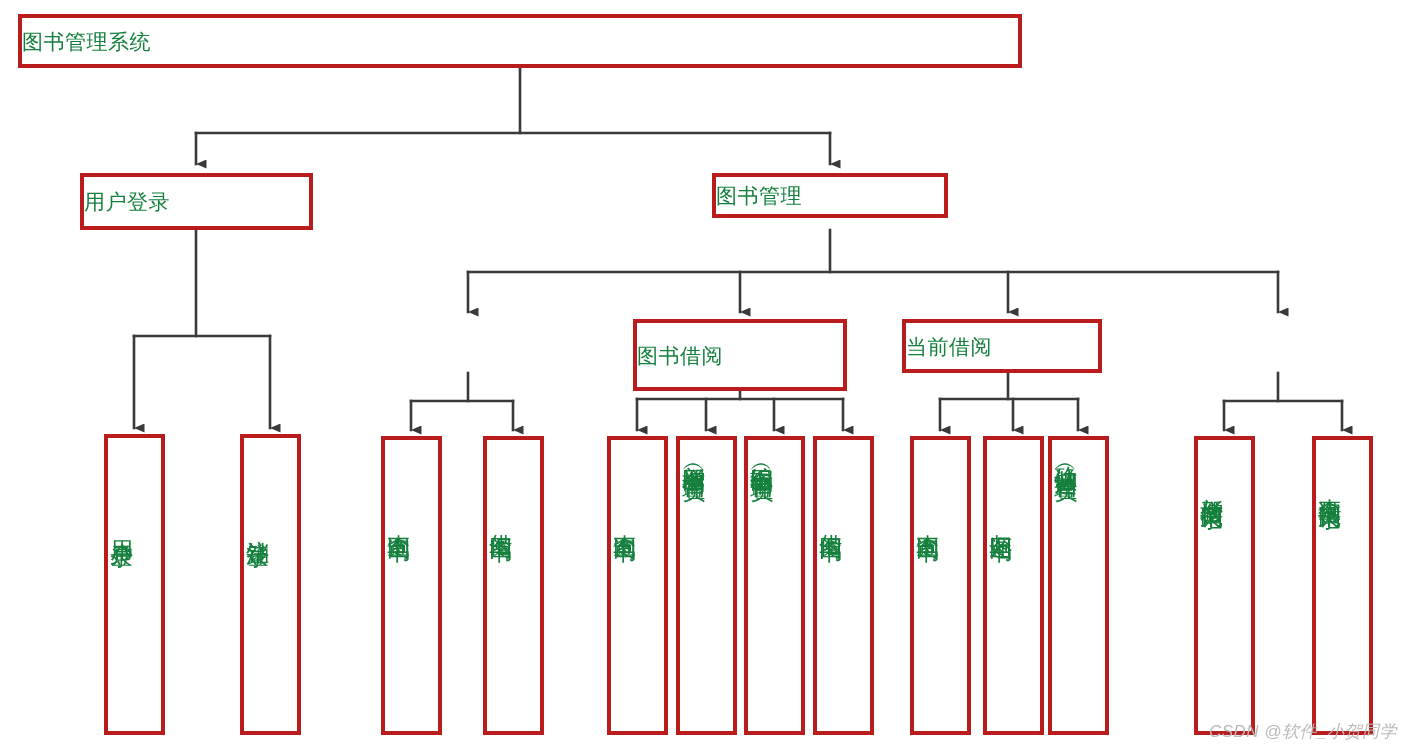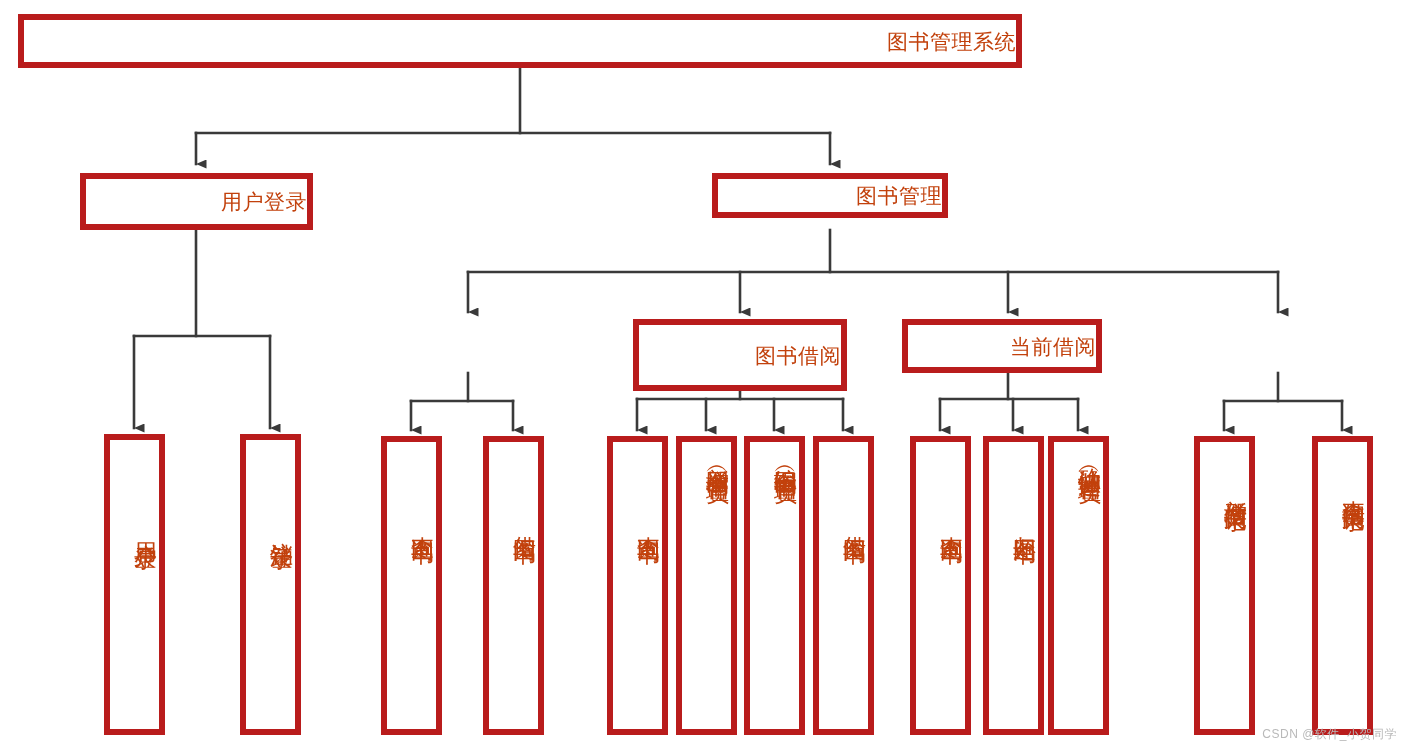--- a/index.html
+++ b/index.html
@@ -22,25 +22,25 @@
     left: 0;
     top: 0;
     width: 1405px;
     height: 747px;
     pointer-events: none;
   }
   .node {
     position: absolute;
     box-sizing: border-box;
     background: #ffffff;
-    border: 6px solid #b91c1c;
+    border: 4px solid #b91c1c;
     display: flex;
     align-items: center;
-    justify-content: flex-end;
-    color: #c2410c;
+    justify-content: flex-start;
+    color: #15803d;
   }
   .node .lbl {
     display: block;
     text-align: center;
     line-height: 1.0;
     letter-spacing: 0.5px;
   }
   .node.horiz .lbl {
     font-size: 21px;
     white-space: nowrap;
@@ -54,24 +54,25 @@
     text-orientation: upright;
     font-size: 23px;
     line-height: 1.18;
     letter-spacing: 2px;
     white-space: nowrap;
   }
   #watermark {
     position: absolute;
     right: 8px;
     bottom: 4px;
-    font-size: 12px;
+    font-size: 17px;
     color: #b9b9b9;
     white-space: nowrap;
     letter-spacing: 0.5px;
+    font-style: italic;
   }
 </style>
 </head>
 <body>
 
 <div id="canvas">
 
   <svg id="edges" viewBox="0 0 1405 747" width="1405" height="747" xmlns="http://www.w3.org/2000/svg">
     <defs>
       <marker id="arrowhead" markerWidth="9" markerHeight="11" refX="4.5" refY="10.5" orient="auto" markerUnits="userSpaceOnUse">

